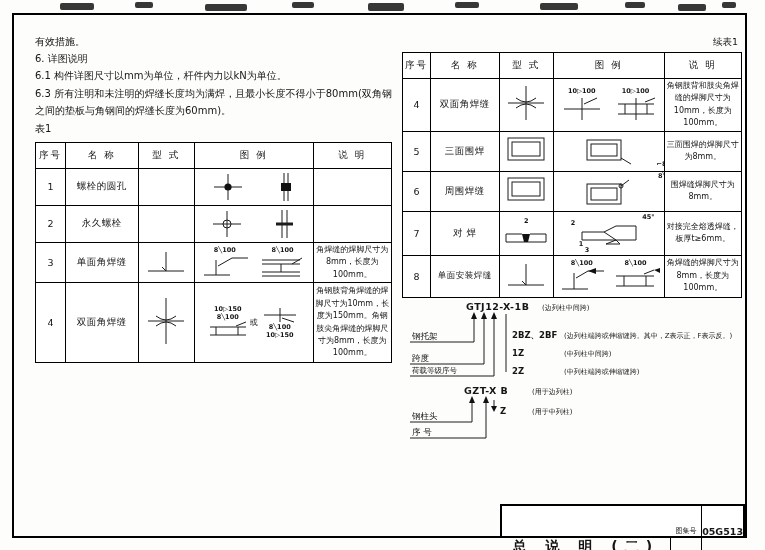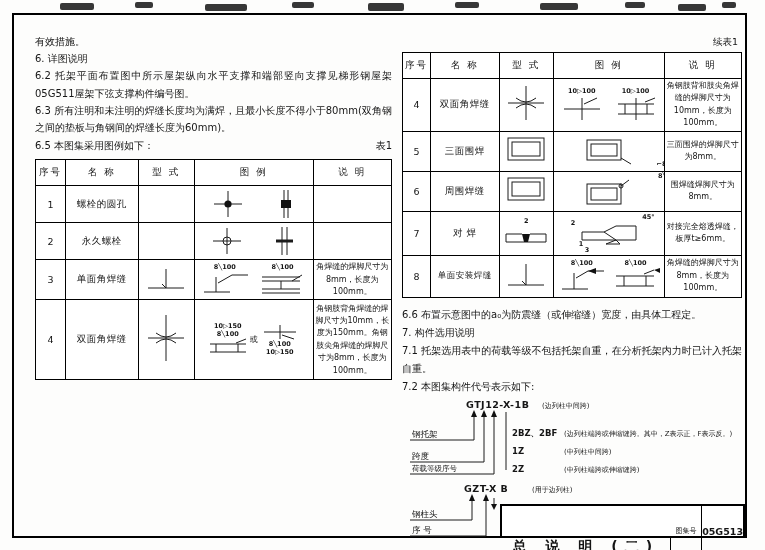--- a/index.html
+++ b/index.html
@@ -82,24 +82,23 @@
     <div class="art" style="left:625px;top:2px;width:20px;height:6px"></div>
     <div class="art" style="left:678px;top:4px;width:28px;height:7px"></div>
     <div class="art" style="left:722px;top:2px;width:14px;height:6px"></div>
   </div>
 
   <div class="frame"></div>
 
   <div class="col-l">
     <p>有效措施。</p>
     <p>6. 详图说明</p>
-    <p>6.2 托架平面布置图中所示屋架纵向水平支撑和端部竖向支撑见梯形钢屋架05G511屋架下弦支撑构件编号图。</p>
+    <p>6.1 构件详图尺寸以mm为单位，杆件内力以kN为单位。</p>
     <p>6.3 所有注明和未注明的焊缝长度均为满焊，且最小长度不得小于80mm(双角钢之间的垫板与角钢间的焊缝长度为60mm)。</p>
     <div class="cap-line">
-      <span>6.5 本图集采用图例如下：</span>
       <span>表1</span>
     </div>
 
     <table class="legend">
       <colgroup>
           <col style="width:30px">
           <col style="width:72px">
           <col style="width:56px">
           <col style="width:118px">
           <col style="width:78px">
@@ -363,26 +362,20 @@
                 <path class="f" d="M42 2 L48 0 L48 5 Z"></path>
               </svg>
                 </div>
           </div>
         </td>
         <td class="note">角焊缝的焊脚尺寸为8mm，长度为100mm。</td>
       </tr>
     </tbody>
       </table>
 
-    <div style="margin-top:8px">
-      <p>6.6 布置示意图中的a₀为防震缝（或伸缩缝）宽度，由具体工程定。</p>
-      <p>7. 构件选用说明</p>
-      <p>7.1 托架选用表中的荷载等级不包括托架自重，在分析托架内力时已计入托架自重。</p>
-      <p>7.2 本图集构件代号表示如下:</p>
-    </div>
 
     
     <svg class="diag" width="340" height="80">
       <text class="code" x="64" y="12">GTJ12-X-1B</text>
       <text class="nt" x="140" y="12">(边列柱中间跨)</text>
       <path d="M72 44 H8 M72 44 V20 M82 66 H8 M82 66 V20 M92 78 H8 M92 78 V20 M104 16 V74"></path>
       <path class="ah" d="M72 14 L69 21 L75 21 Z"></path>
       <path class="ah" d="M82 14 L79 21 L85 21 Z"></path>
       <path class="ah" d="M92 14 L89 21 L95 21 Z"></path>
       <text x="10" y="41">钢托架</text>

